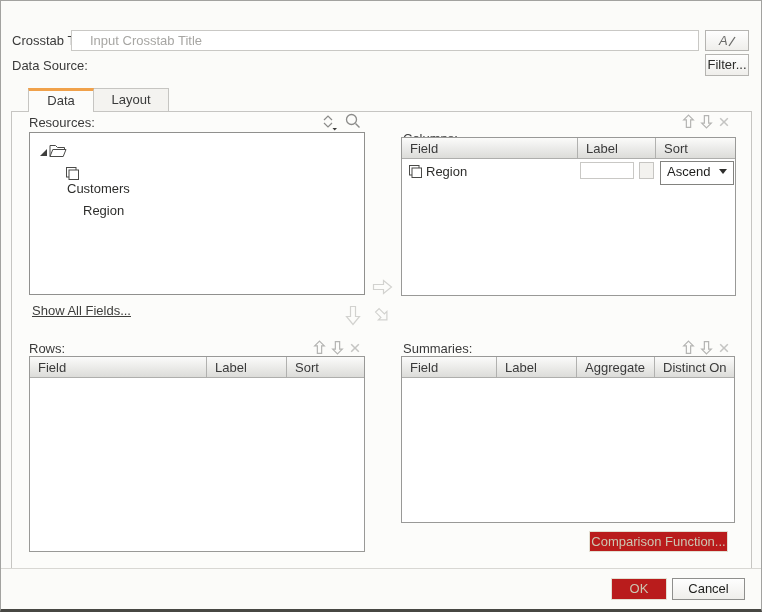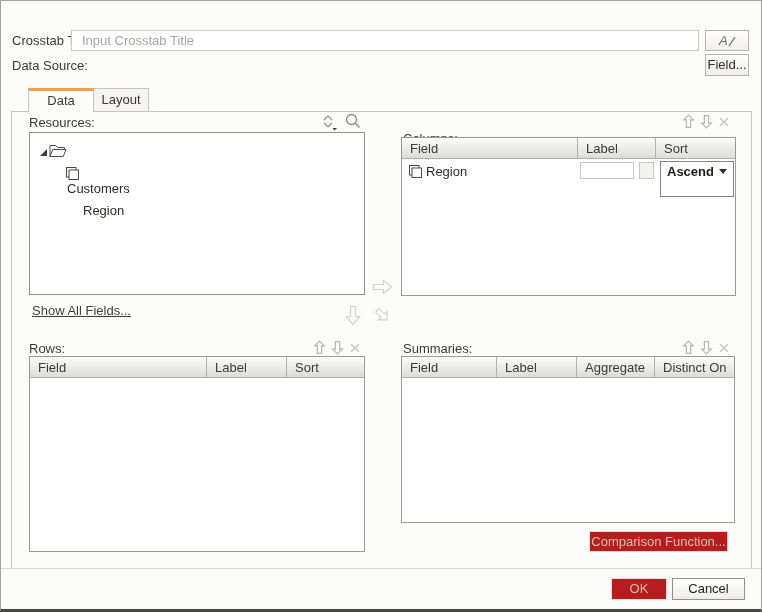--- a/index.html
+++ b/index.html
@@ -11,21 +11,21 @@
 
   .titlebar { position: absolute; left: 0; top: 0; width: 100%; height: 27px;
     background: #f1f0ed; border-bottom: 1px solid #d8d7d3; }
   .title-text { position: absolute; left: 10px; top: 6px; font-weight: bold; color: #4c4c4a; }
   .tb-btn { position: absolute; top: 9px; width: 15px; height: 15px; border: 1px solid #a8a8a6;
     color: #8f8f8d; font-size: 10px; line-height: 13px; text-align: center; background: #f7f6f3; cursor: default; }
   .tb-help { right: 20px; } .tb-close { right: 3px; }
 
   .lbl { position: absolute; color: #3a3a3a; }
 
-  .text-input { position: absolute; border: 1px solid #c9c8c5; background: #fff; padding: 0 10px;
+  .text-input { position: absolute; border: 1px solid #c9c8c5; background: #fff; padding: 0 18px;
     font-family: inherit; font-size: 13px; color: #2a2a2a; }
   .text-input::placeholder { color: #a7a6a3; }
 
   .btn { position: absolute; border: 1px solid #b5b4b1; background: linear-gradient(#fefefe, #efeeeb);
     text-align: center; font-size: 13px; color: #2c2c2a; line-height: 19px; cursor: default; }
   .btn-disabled { background: #b91c1c; border: 1px solid #e3dfd2; color: #ccc6b2; }
 
   .combo { position: absolute; border: 1px solid #c9c8c5; background: #fff; }
   .combo .val { position: absolute; left: 22px; top: 3px; color: #1d1d1b; white-space: nowrap; }
   .tri-down { width: 0; height: 0; border-left: 4px solid transparent; border-right: 4px solid transparent;
@@ -73,26 +73,26 @@
   <span class="lbl" style="left:11px; top:32px;">Crosstab Title:</span>
   <input class="text-input" style="left: 70px; top: 29px; width: 628px; height: 21px;" placeholder="Input Crosstab Title">
   <div class="btn" style="left:704px; top:29px; width:44px; height:21px;">
     <svg width="22" height="17" viewBox="0 0 22 17" style="margin:1px auto 0;">
       <text x="3" y="13" font-size="13" font-style="italic" fill="#6a6a68">A</text>
       <line x1="13" y1="14" x2="19" y2="5" stroke="#6a6a68" stroke-width="1.3"></line>
     </svg>
   </div>
 
   <span class="lbl" style="left:11px; top:57px;">Data Source:</span>
-  <div class="btn" style="left:704px; top:53px; width:44px; height:22px; line-height:20px;">Field...</div>
+  <div class="btn" style="left:704px; top:53px; width:44px; height:22px; line-height:20px;">Filter...</div>
 
   <div class="groupbox"></div>
 
   <div class="tab tab-active" style="left:27px; top:87px; width:66px; height:24px;">Data</div>
-  <div class="tab tab-inactive" style="left:92px; top:87px; width:56px; height:23px;">Layout</div>
+  <div class="tab tab-inactive" style="left:92px; top:87px; width:76px; height:23px;">Layout</div>
 
   <span class="lbl" style="left:28px; top:114px;">Resources:</span>
   <svg class="icon-btn" style="position:absolute; left:320px; top:112px;" width="17" height="18" viewBox="0 0 17 18">
     <polyline points="3,7 7,3 11,7" fill="none" stroke="#8c8c8a" stroke-width="1.2"></polyline>
     <polyline points="3,10 7,14 11,10" fill="none" stroke="#8c8c8a" stroke-width="1.2"></polyline>
     <polygon points="11.5,15 16,15 13.7,17.5" fill="#3a3a38"></polygon>
   </svg>
   <svg class="icon-btn" style="position:absolute; left:343px; top:111px;" width="18" height="18" viewBox="0 0 18 18">
     <circle cx="7.5" cy="7.5" r="5" fill="none" stroke="#8c8c8a" stroke-width="1.3"></circle>
     <line x1="11.5" y1="11.5" x2="15.5" y2="15.5" stroke="#8c8c8a" stroke-width="1.4"></line>
@@ -147,21 +147,21 @@
       <div class="th" style="flex:1;">Sort</div>
     </div>
     <div class="tbl-row">
       <svg style="position:absolute; left:6px; top:5px;" width="15" height="15" viewBox="0 0 15 15">
         <rect x="1.5" y="1.5" width="9.5" height="9.5" fill="#fff" stroke="#4a4a48"></rect>
         <rect x="4" y="4" width="9.5" height="9.5" fill="#fff" stroke="#4a4a48"></rect>
       </svg>
       <span style="position:absolute; left:24px; top:5px; color:#2e2e2c;">Region</span>
       <input class="text-input" style="left: 178px; top: 3px; width: 54px; height: 17px; padding: 0px 3px;" value="">
       <div class="mini-btn" style="left:237px; top:3px; width:15px; height:17px;"></div>
-      <div class="dropdown" style="left:258px; top:2px; width:74px; height:36px;font-weight:bold;">
+      <div class="dropdown" style="left:258px; top:2px; width:74px; height:24px;">
         <span class="dd-text">Ascend</span>
         <span class="tri-down" style="right:6px; top:7px;"></span>
       </div>
     </div>
   </div>
 
   <span class="lbl" style="left:28px; top:340px;">Rows:</span>
   <div class="panel-icons" style="left:312px; top:339px;">
     <svg width="13" height="15" viewBox="0 0 12 14">
       <path d="M6 1 L10.5 5.5 H8 V12.5 H4 V5.5 H1.5 Z" fill="none" stroke="#b4b4b2" stroke-width="1.1"></path>

